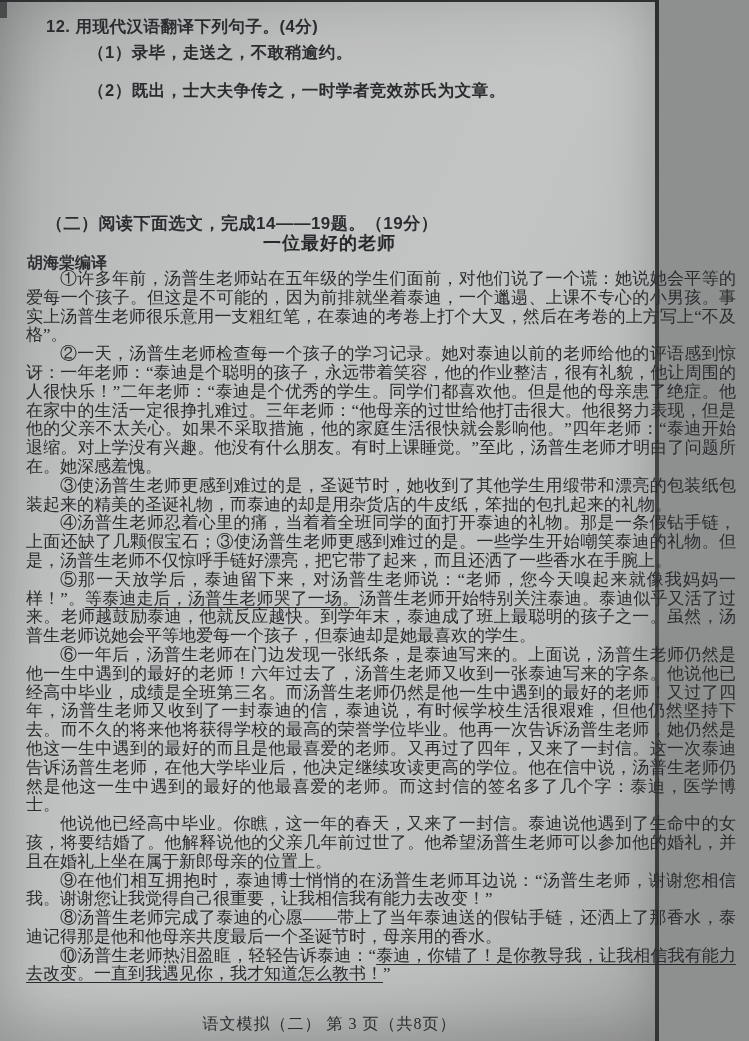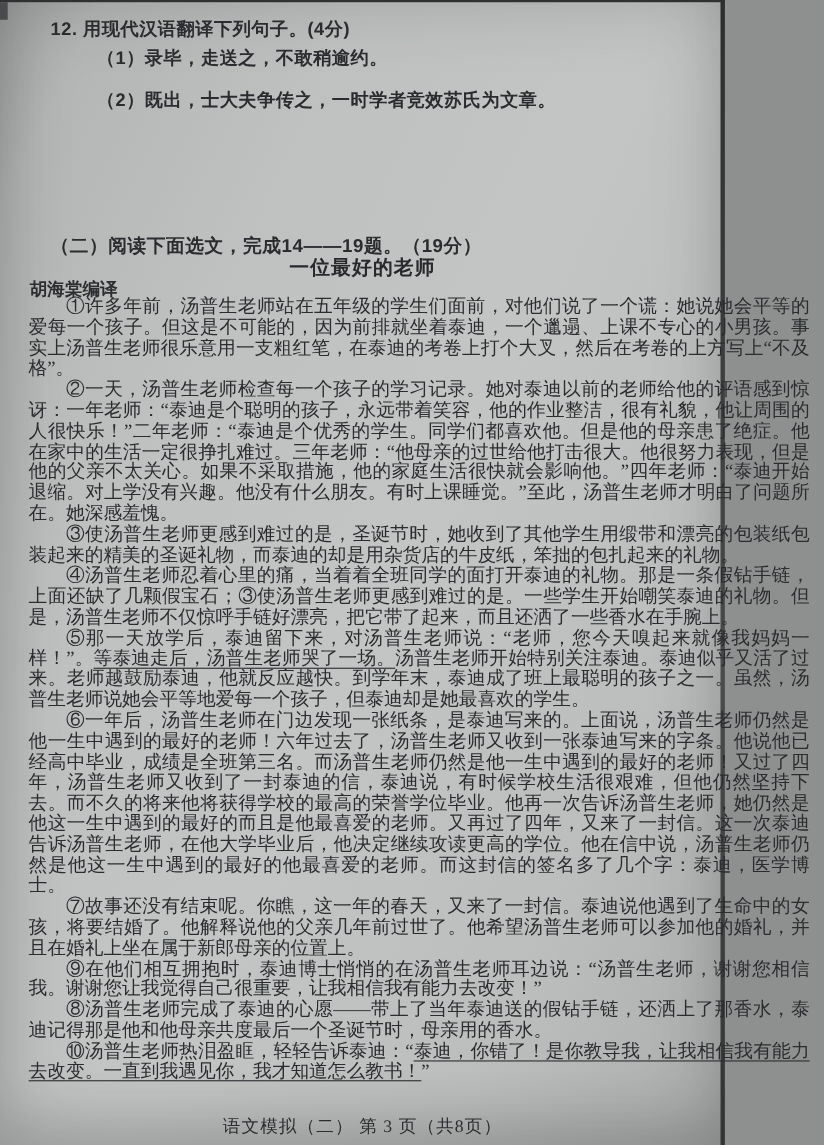--- a/index.html
+++ b/index.html
@@ -72,20 +72,20 @@
   <h1 class="article-title">一位最好的老师</h1>
   <div class="article-byline">胡海棠编译</div>
 
   <div class="article-body">
       <p><span>①许多年前，汤普生老师站在五年级的学生们面前，对他们说了一个谎：她说她会平等的爱每一个孩子。但这是不可能的，因为前排就坐着泰迪，一个邋遢、上课不专心的小男孩。事实上汤普生老师很乐意用一支粗红笔，在泰迪的考卷上打个大叉，然后在考卷的上方写上“不及格”。</span></p>
       <p><span>②一天，汤普生老师检查每一个孩子的学习记录。她对泰迪以前的老师给他的评语感到惊讶：一年老师：“泰迪是个聪明的孩子，永远带着笑容，他的作业整洁，很有礼貌，他让周围的人很快乐！”二年老师：“泰迪是个优秀的学生。同学们都喜欢他。但是他的母亲患了绝症。他在家中的生活一定很挣扎难过。三年老师：“他母亲的过世给他打击很大。他很努力表现，但是他的父亲不太关心。如果不采取措施，他的家庭生活很快就会影响他。”四年老师：“泰迪开始退缩。对上学没有兴趣。他没有什么朋友。有时上课睡觉。”至此，汤普生老师才明白了问题所在。她深感羞愧。</span></p>
       <p><span>③使汤普生老师更感到难过的是，圣诞节时，她收到了其他学生用缎带和漂亮的包装纸包装起来的精美的圣诞礼物，而泰迪的却是用杂货店的牛皮纸，笨拙的包扎起来的礼物。</span></p>
       <p><span>④汤普生老师忍着心里的痛，当着着全班同学的面打开泰迪的礼物。那是一条假钻手链，上面还缺了几颗假宝石；③使汤普生老师更感到难过的是。一些学生开始嘲笑泰迪的礼物。但是，汤普生老师不仅惊呼手链好漂亮，把它带了起来，而且还洒了一些香水在手腕上。</span></p>
       <p><span>⑤那一天放学后，泰迪留下来，对汤普生老师说：“老师，您今天嗅起来就像我妈妈一样！”。</span><span class="u">等泰迪走后，汤普生老师哭了一场。</span><span>汤普生老师开始特别关注泰迪。泰迪似乎又活了过来。老师越鼓励泰迪，他就反应越快。到学年末，泰迪成了班上最聪明的孩子之一。虽然，汤普生老师说她会平等地爱每一个孩子，但泰迪却是她最喜欢的学生。</span></p>
       <p><span>⑥一年后，汤普生老师在门边发现一张纸条，是泰迪写来的。上面说，汤普生老师仍然是他一生中遇到的最好的老师！六年过去了，汤普生老师又收到一张泰迪写来的字条。他说他已经高中毕业，成绩是全班第三名。而汤普生老师仍然是他一生中遇到的最好的老师！又过了四年，汤普生老师又收到了一封泰迪的信，泰迪说，有时候学校生活很艰难，但他仍然坚持下去。而不久的将来他将获得学校的最高的荣誉学位毕业。他再一次告诉汤普生老师，她仍然是他这一生中遇到的最好的而且是他最喜爱的老师。又再过了四年，又来了一封信。这一次泰迪告诉汤普生老师，在他大学毕业后，他决定继续攻读更高的学位。他在信中说，汤普生老师仍然是他这一生中遇到的最好的他最喜爱的老师。而这封信的签名多了几个字：泰迪，医学博士。</span></p>
-      <p><span>⑦故事还没有结束呢。你瞧，这一年的春天，又来了一封信。泰迪说他遇到了生命中的女孩，将要结婚了。他解释说他的父亲几年前过世了。他希望汤普生老师可以参加他的婚礼，并且在婚礼上坐在属于新郎母亲的位置上。</span></p>
+      <p><span>他说他已经高中毕业。你瞧，这一年的春天，又来了一封信。泰迪说他遇到了生命中的女孩，将要结婚了。他解释说他的父亲几年前过世了。他希望汤普生老师可以参加他的婚礼，并且在婚礼上坐在属于新郎母亲的位置上。</span></p>
       <p><span>⑨在他们相互拥抱时，泰迪博士悄悄的在汤普生老师耳边说：“汤普生老师，谢谢您相信我。谢谢您让我觉得自己很重要，让我相信我有能力去改变！”</span></p>
       <p><span>⑧汤普生老师完成了泰迪的心愿——带上了当年泰迪送的假钻手链，还洒上了那香水，泰迪记得那是他和他母亲共度最后一个圣诞节时，母亲用的香水。</span></p>
       <p><span>⑩汤普生老师热泪盈眶，轻轻告诉泰迪：“</span><span class="u">泰迪，你错了！是你教导我，让我相信我有能力去改变。一直到我遇见你，我才知道怎么教书！</span><span>”</span></p>
     </div>
 
   <div class="page-footer">语文模拟（二）  第 3 页（共8页）</div>
 </div>
 
 </body></html>

